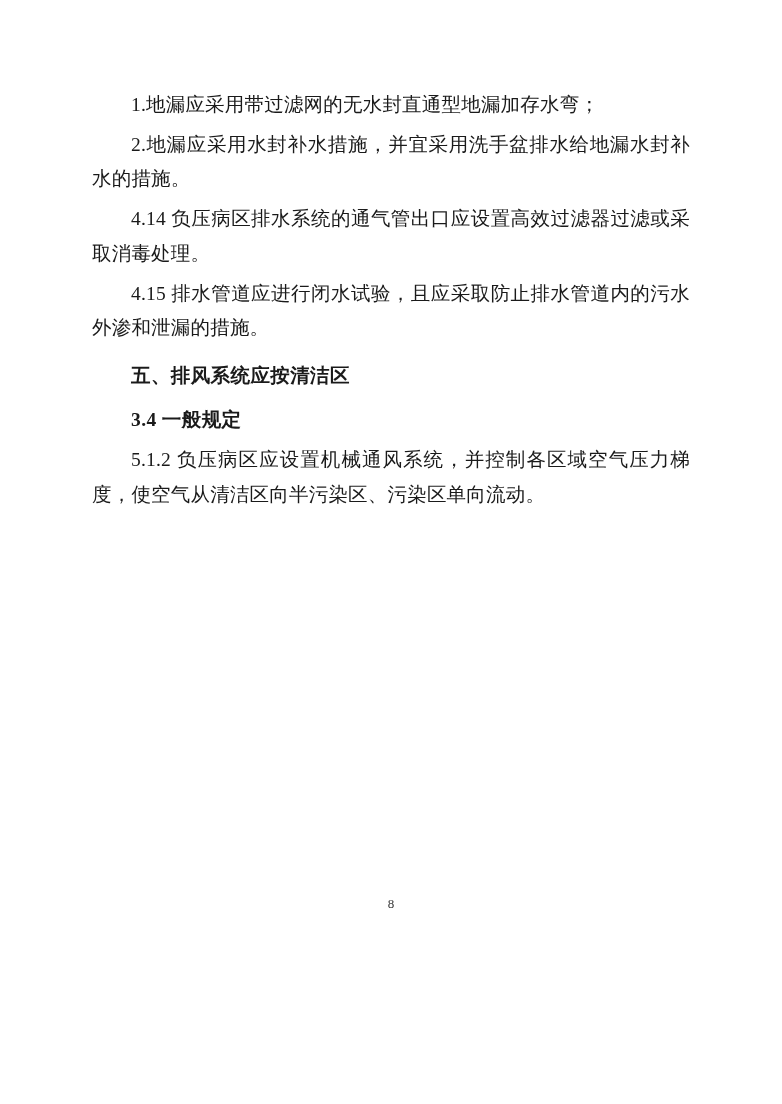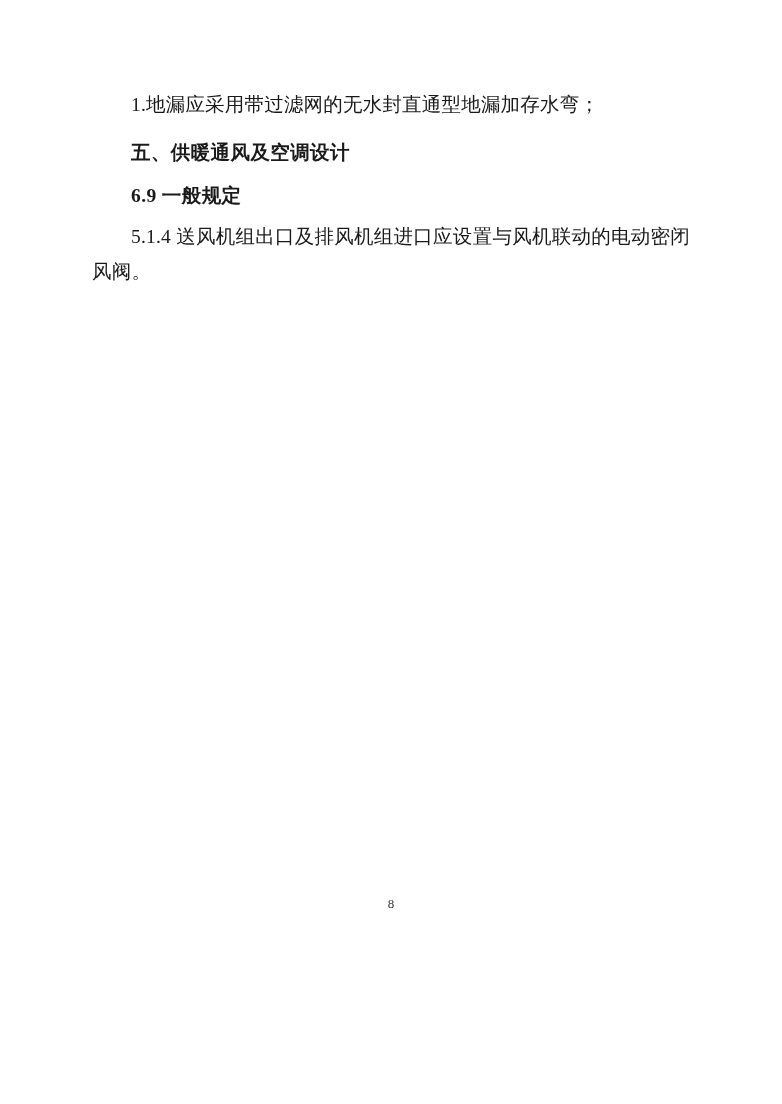--- a/index.html
+++ b/index.html
@@ -58,29 +58,32 @@
   }
 </style>
 </head>
 <body>
 
 <div class="page">
   <div class="doc-body">
 
     <p class="para">1.地漏应采用带过滤网的无水封直通型地漏加存水弯；</p>
 
+    <p class="para">2.地漏应采用水封补水措施，并宜采用洗手盆排水给地漏水封补水的措施。</p>
+
+    <p class="para">4.14 负压病区排水系统的通气管出口应设置高效过滤器过滤或采取消毒处理。</p>
+
+    <p class="para">4.15 排水管道应进行闭水试验，且应采取防止排水管道内的污水外渗和泄漏的措施。</p>
+
+    <p class="heading">五、排风系统应按清洁区</p>
+
+    <p class="subheading">3.4 一般规定</p>
 
 
-
-    <p class="heading">五、供暖通风及空调设计</p>
-
-    <p class="subheading">6.9 一般规定</p>
+    <p class="para">5.1.2 负压病区应设置机械通风系统，并控制各区域空气压力梯度，使空气从清洁区向半污染区、污染区单向流动。</p>
 
 
-
-
-    <p class="para">5.1.4 送风机组出口及排风机组进口应设置与风机联动的电动密闭风阀。</p>
 
 
   </div>
 
   <div class="page-number">8</div>
 </div>
 
 </body></html>

